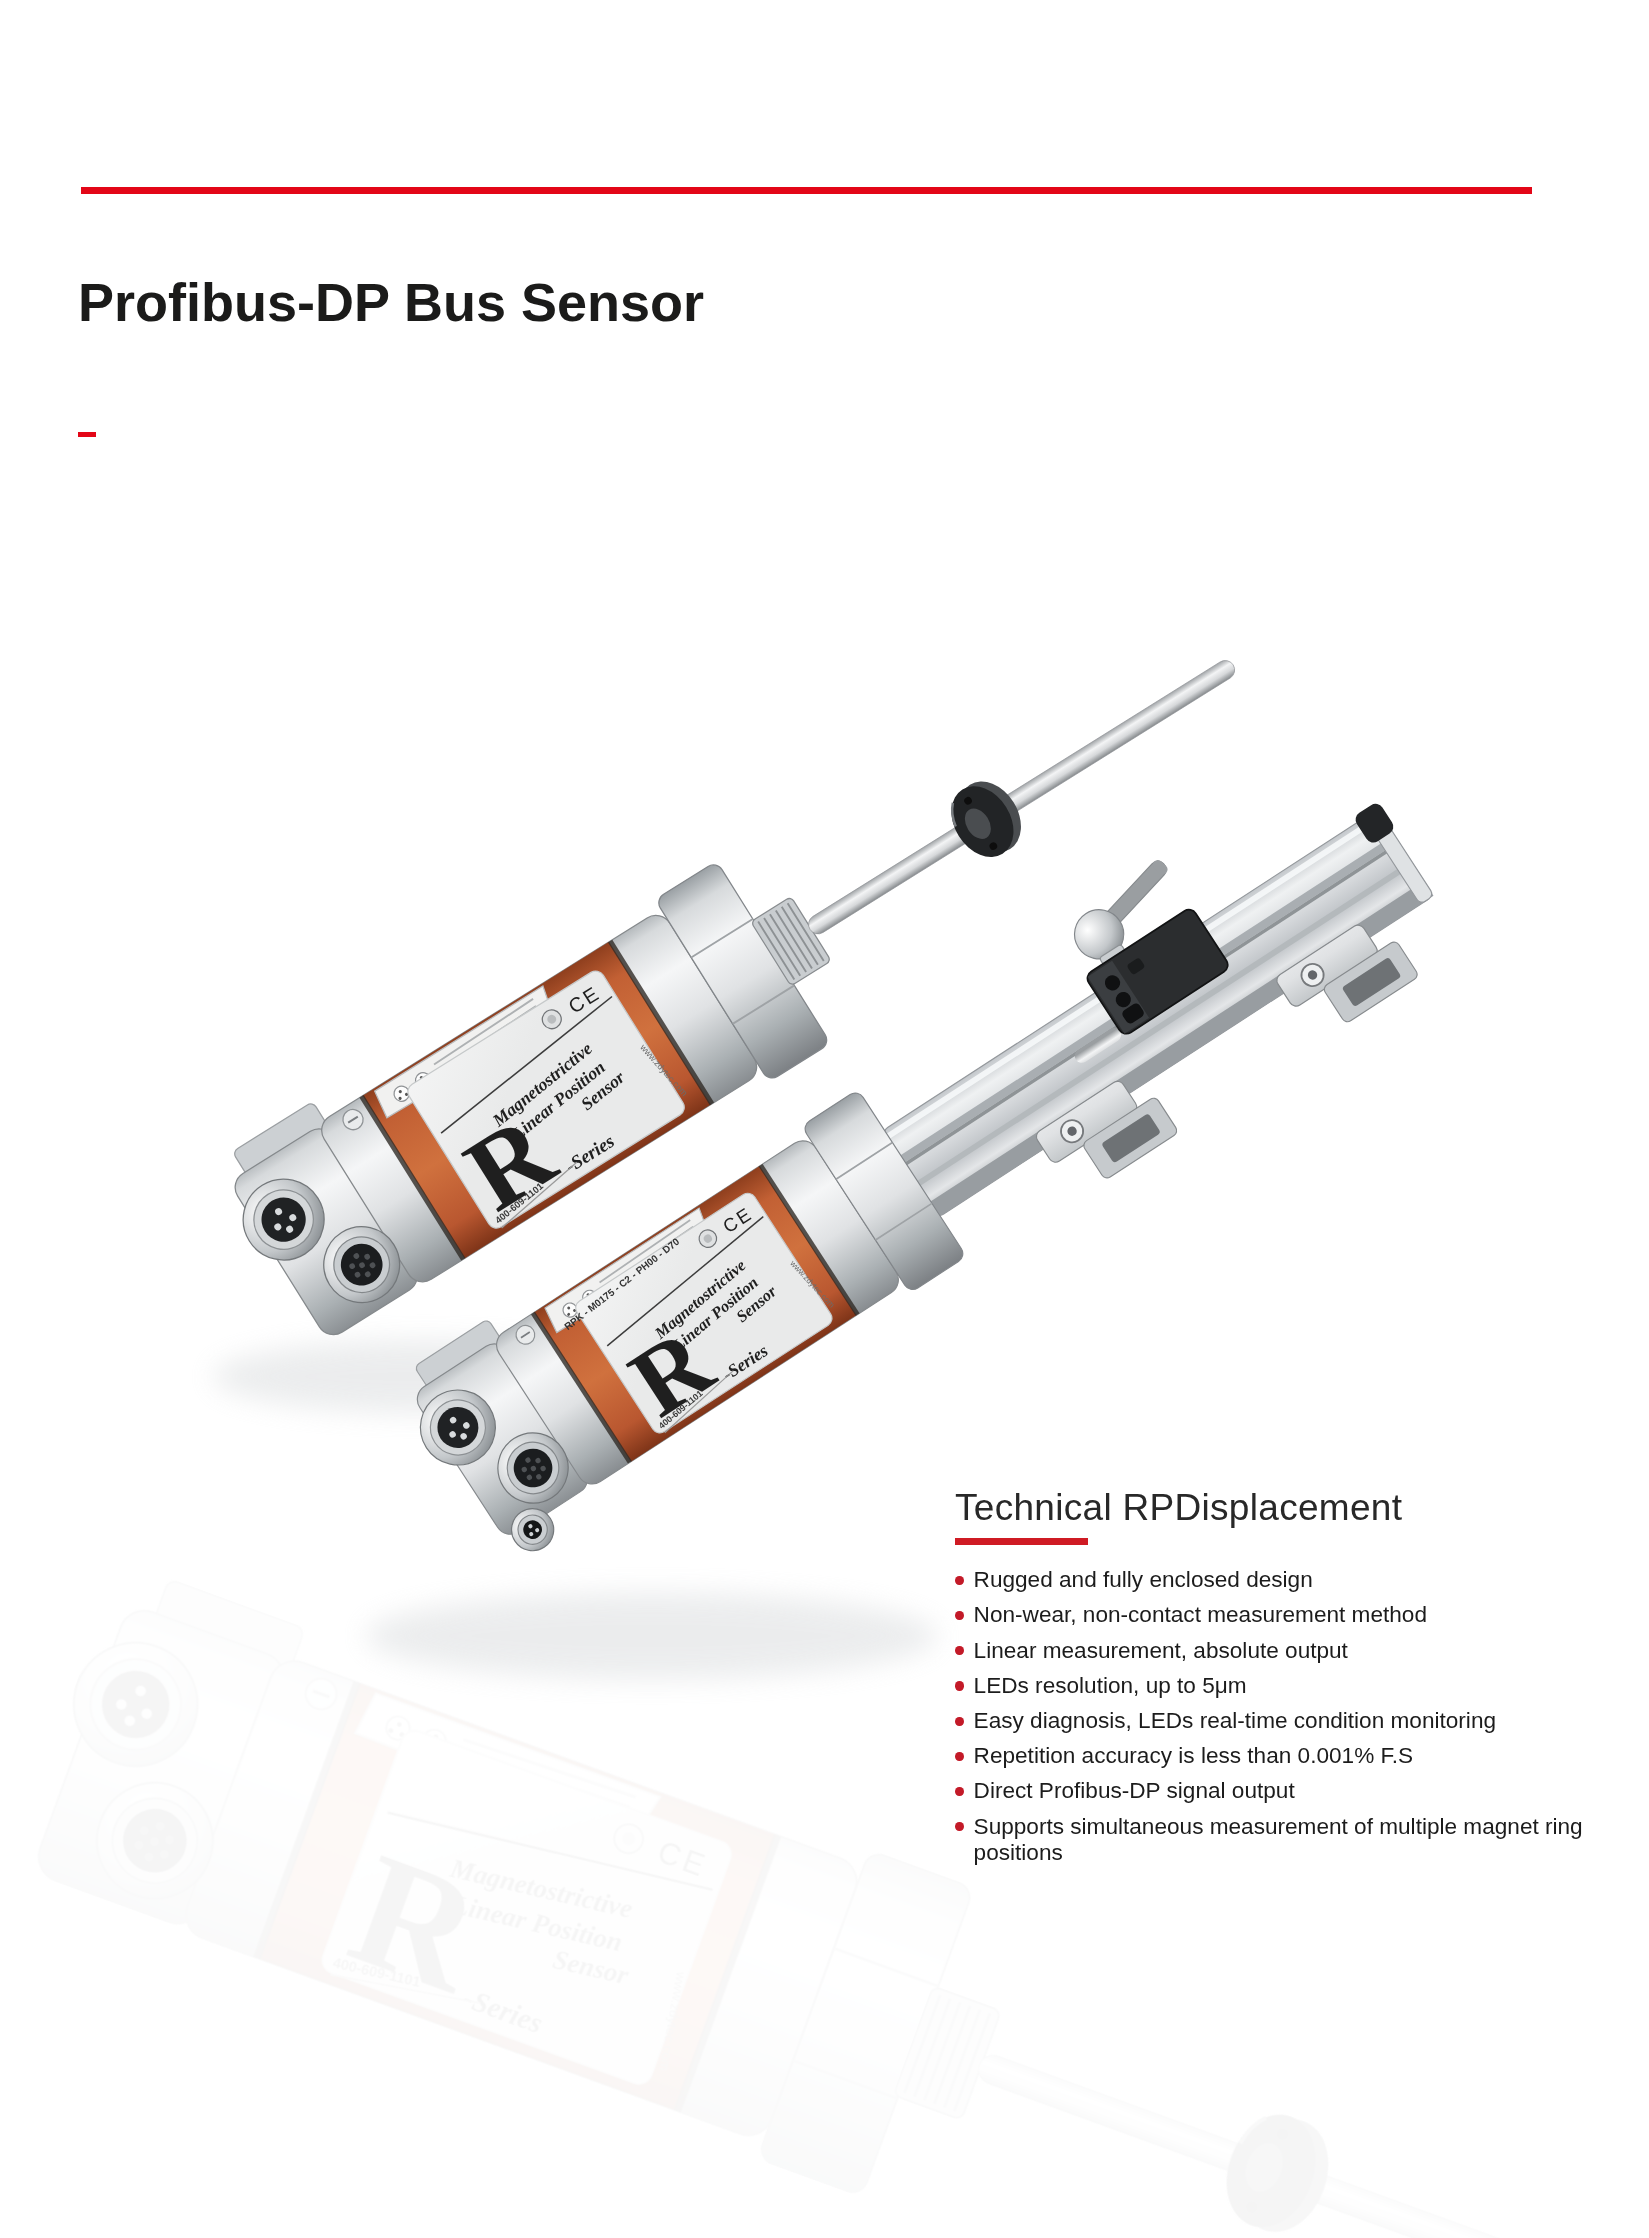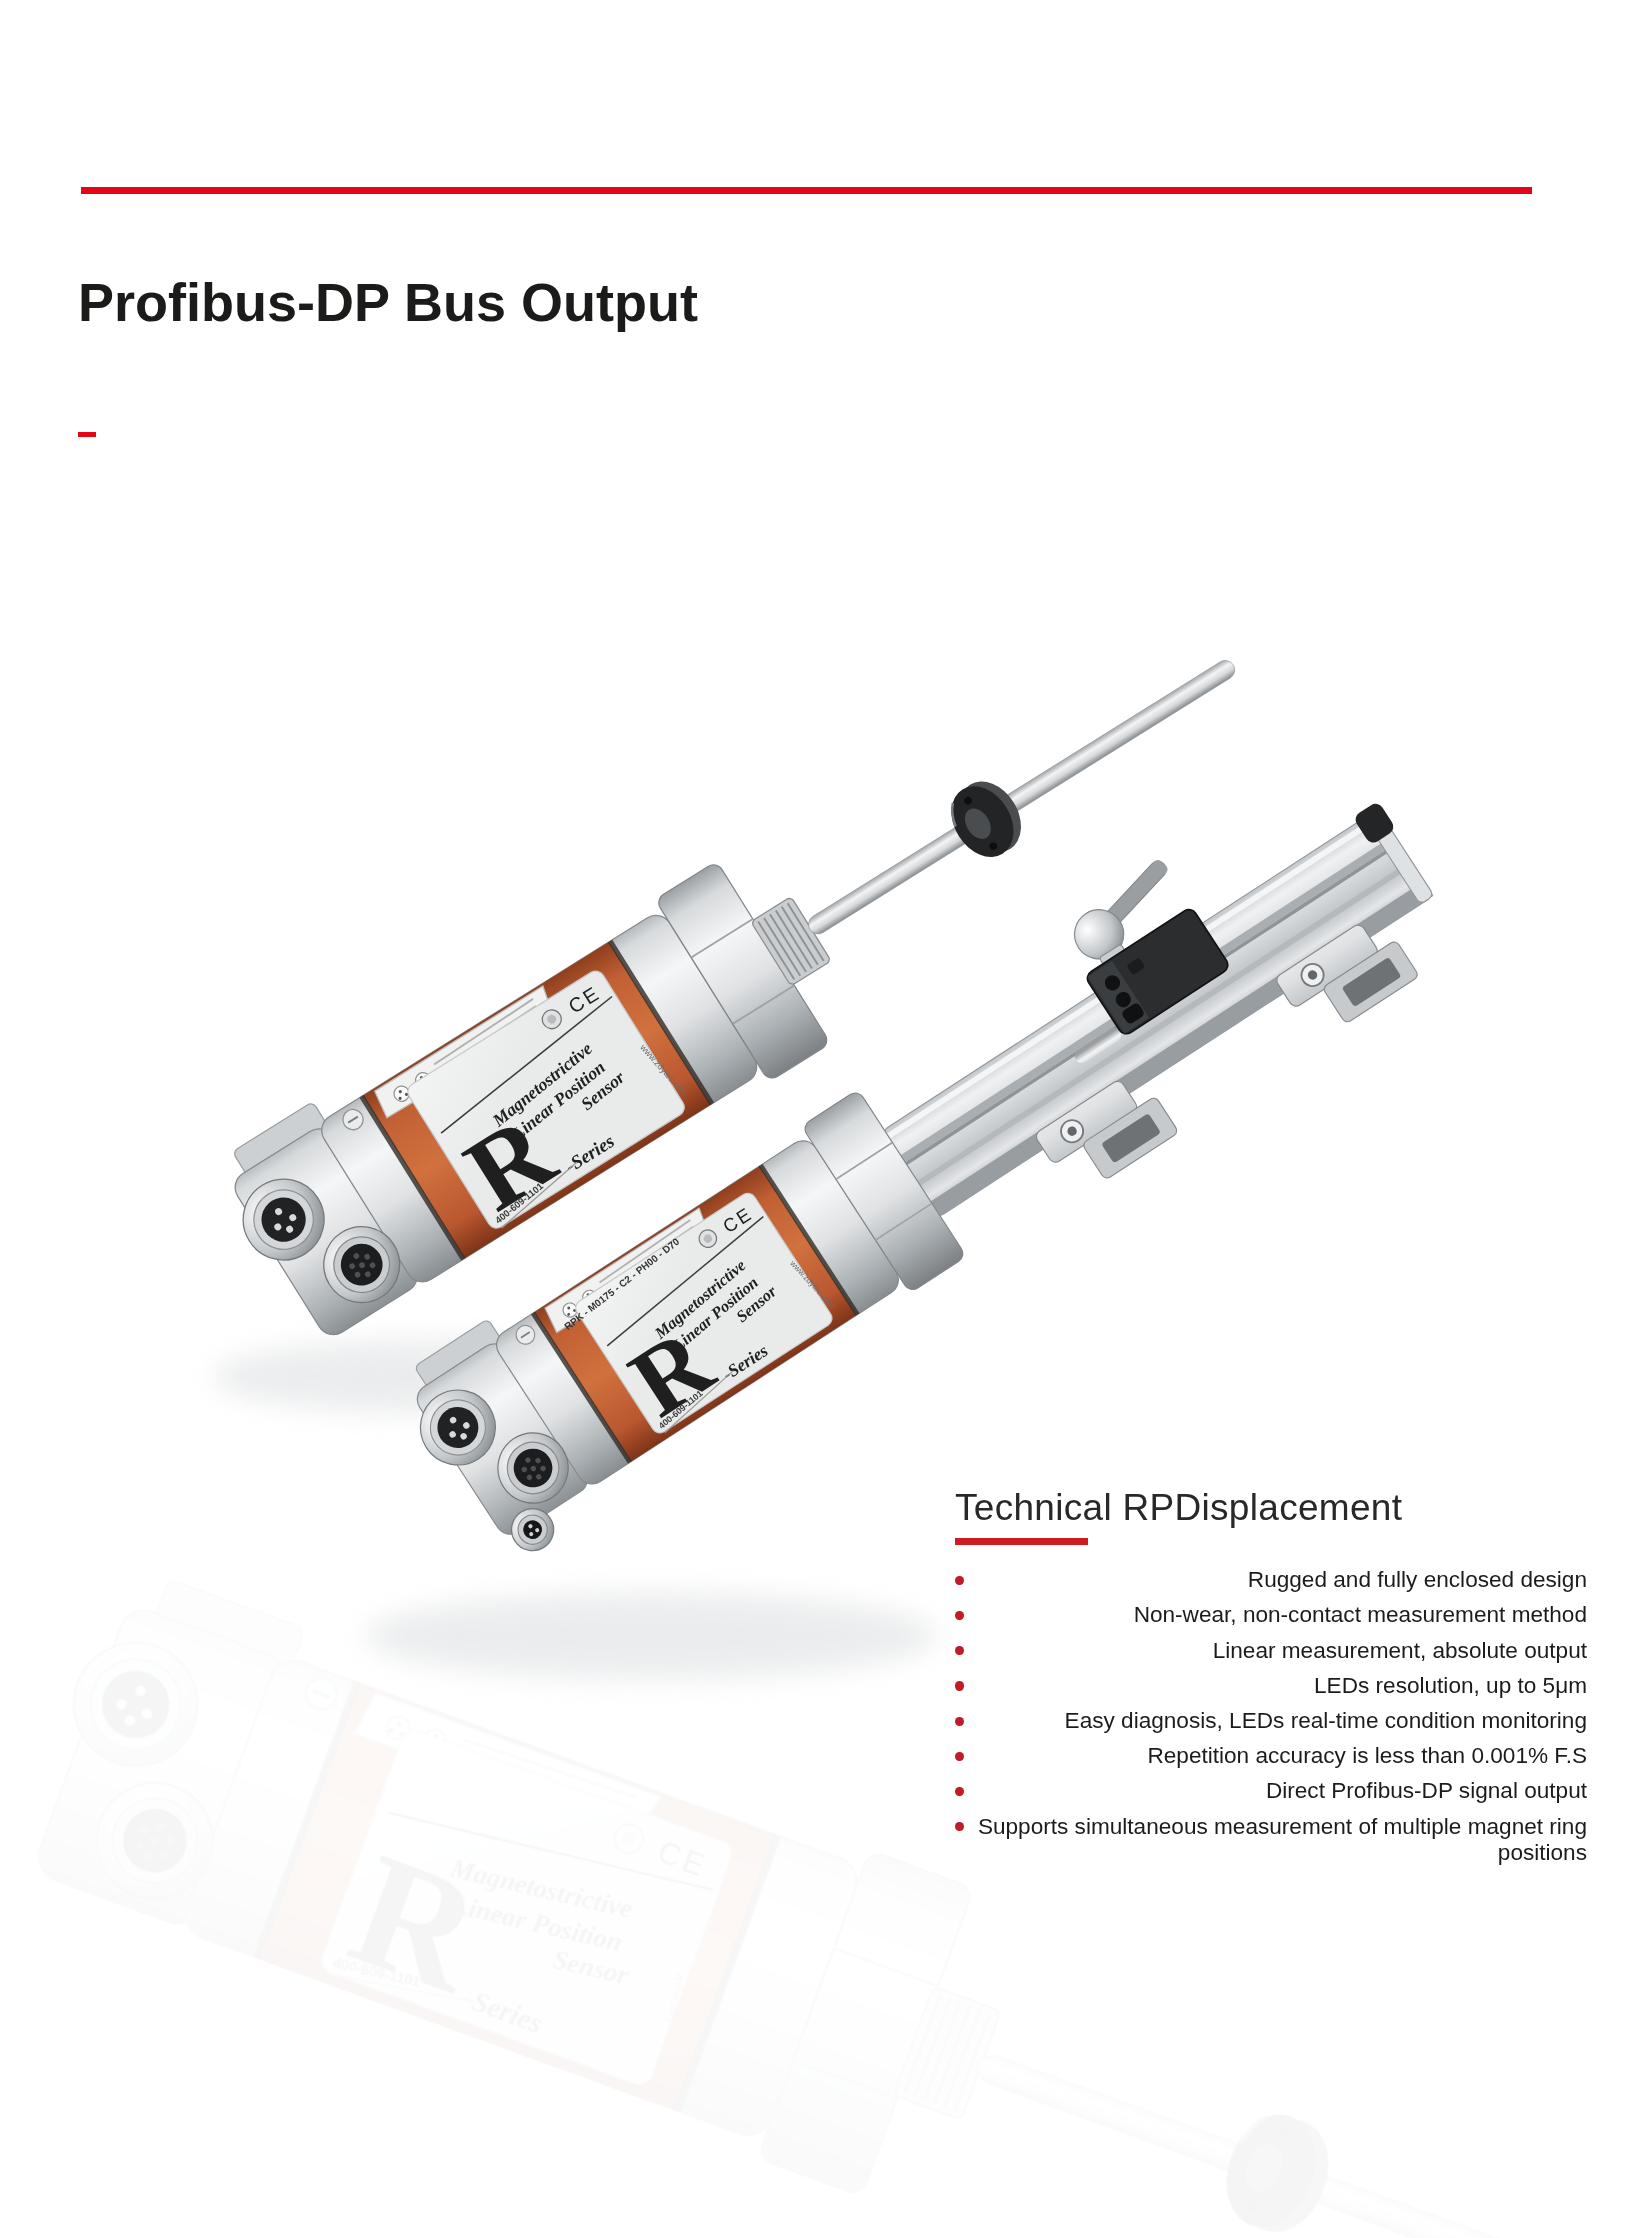--- a/index.html
+++ b/index.html
@@ -45,39 +45,39 @@
   }
   .heading-rule {
     margin-top: 12px; width: 133px; height: 6.6px; background: #cf1b24;
   }
   ul.features {
     list-style: none; margin: 22.6px 0 0 0; padding: 0;
     font-size: 22.6px; line-height: 26.6px; color: #1c1c1c;
     max-width: 632px;
   }
   ul.features li {
-    position: relative; padding-left: 18.6px; margin-bottom: 8.6px; text-align: right;
+    position: relative; padding-left: 18.6px; margin-bottom: 8.6px;
   }
   ul.features li .dot {
     position: absolute; left: 0; top: 8.6px;
     width: 8.6px; height: 9.3px; border-radius: 50%;
     background: #c31a28;
   }
 
   svg text { user-select: none; }
 </style>
 </head>
 <body>
 
 <div class="page">
 
   <div class="top-rule"></div>
 
   <h1 class="title">
-    <span class="tline">Profibus-DP Bus Output</span>
+    <span class="tline">Profibus-DP Bus Sensor</span>
   </h1>
   <div class="title-dash"></div>
 
   <div class="photo-wrap">
   <svg width="1650" height="2239" viewBox="0 0 2481 3367" xmlns="http://www.w3.org/2000/svg">
     <defs>
       <linearGradient id="gBody" x1="0" y1="-170" x2="0" y2="170" gradientUnits="userSpaceOnUse">
         <stop offset="0" stop-color="#9aa0a4"></stop>
         <stop offset="0.12" stop-color="#d7dadc"></stop>
         <stop offset="0.32" stop-color="#f5f6f7"></stop>

